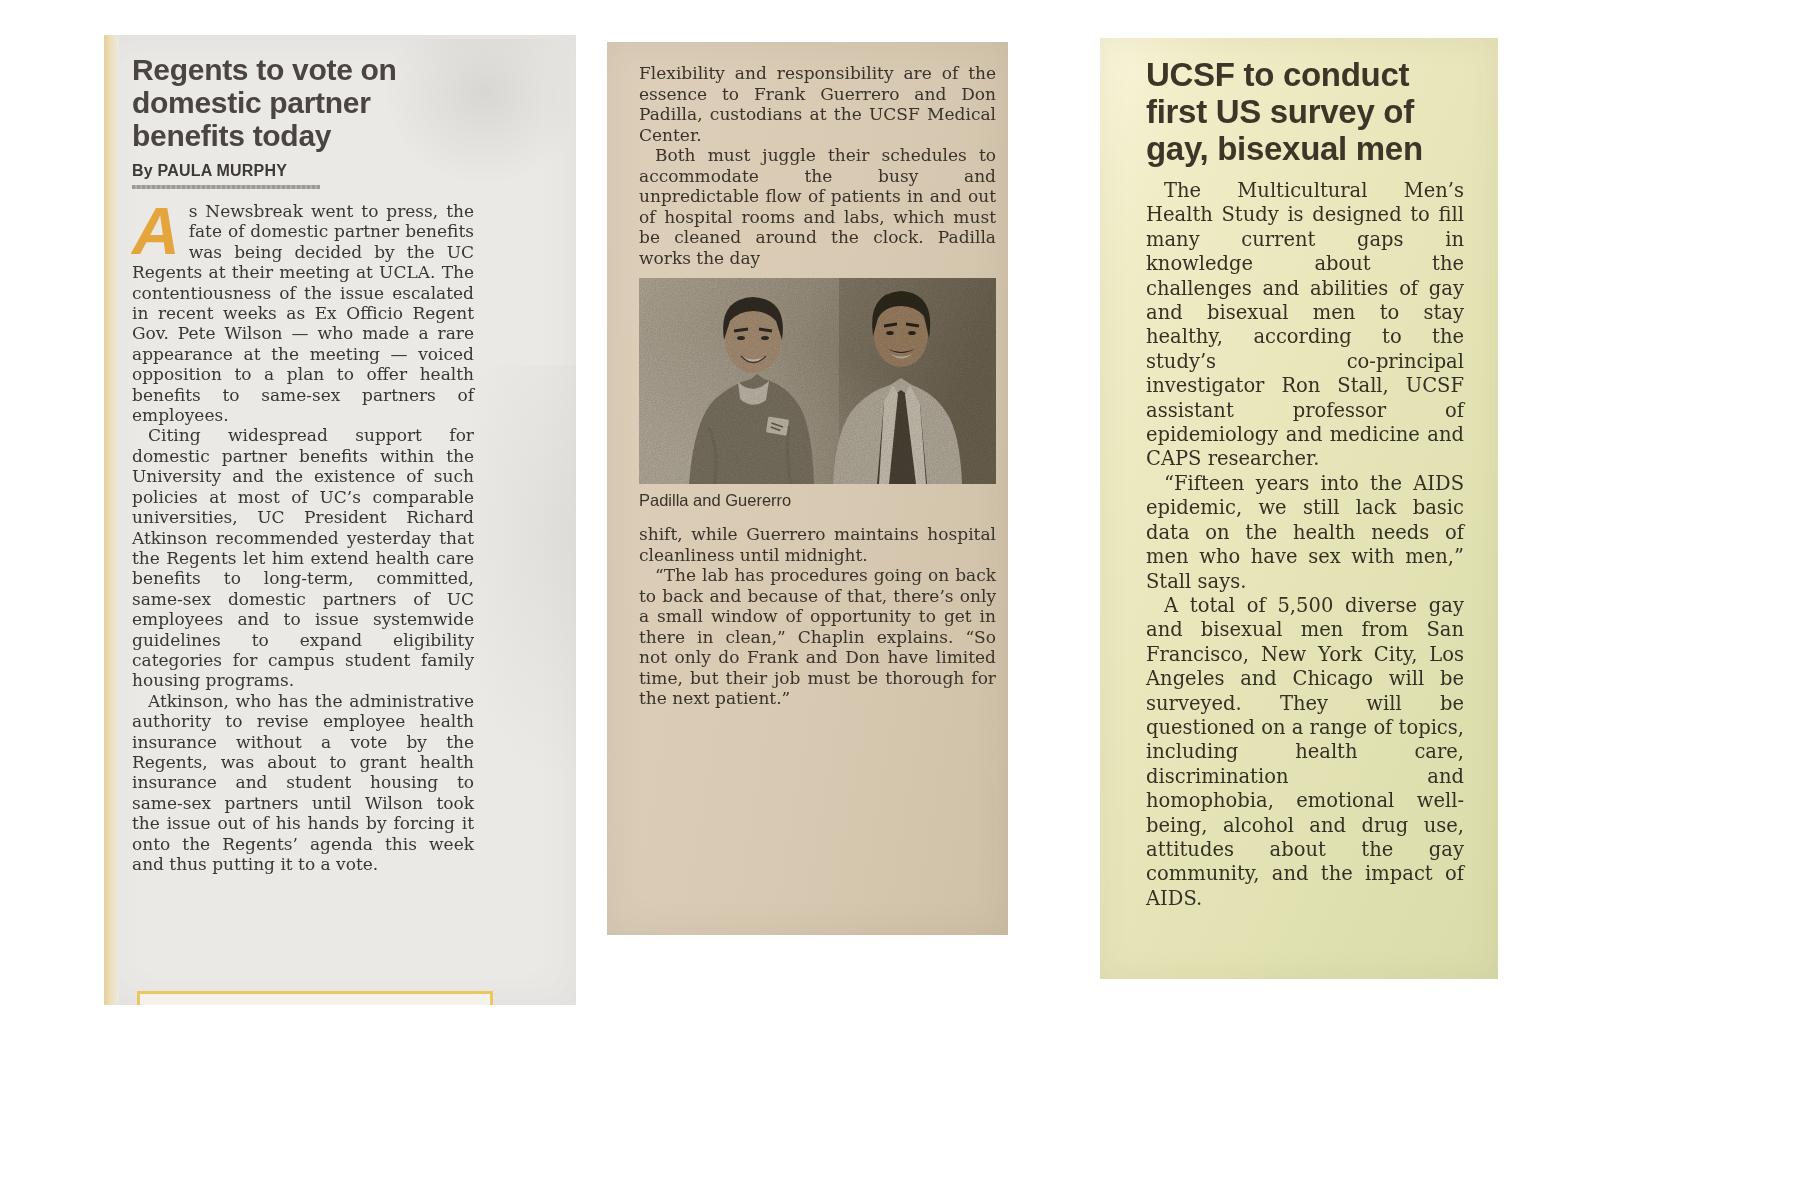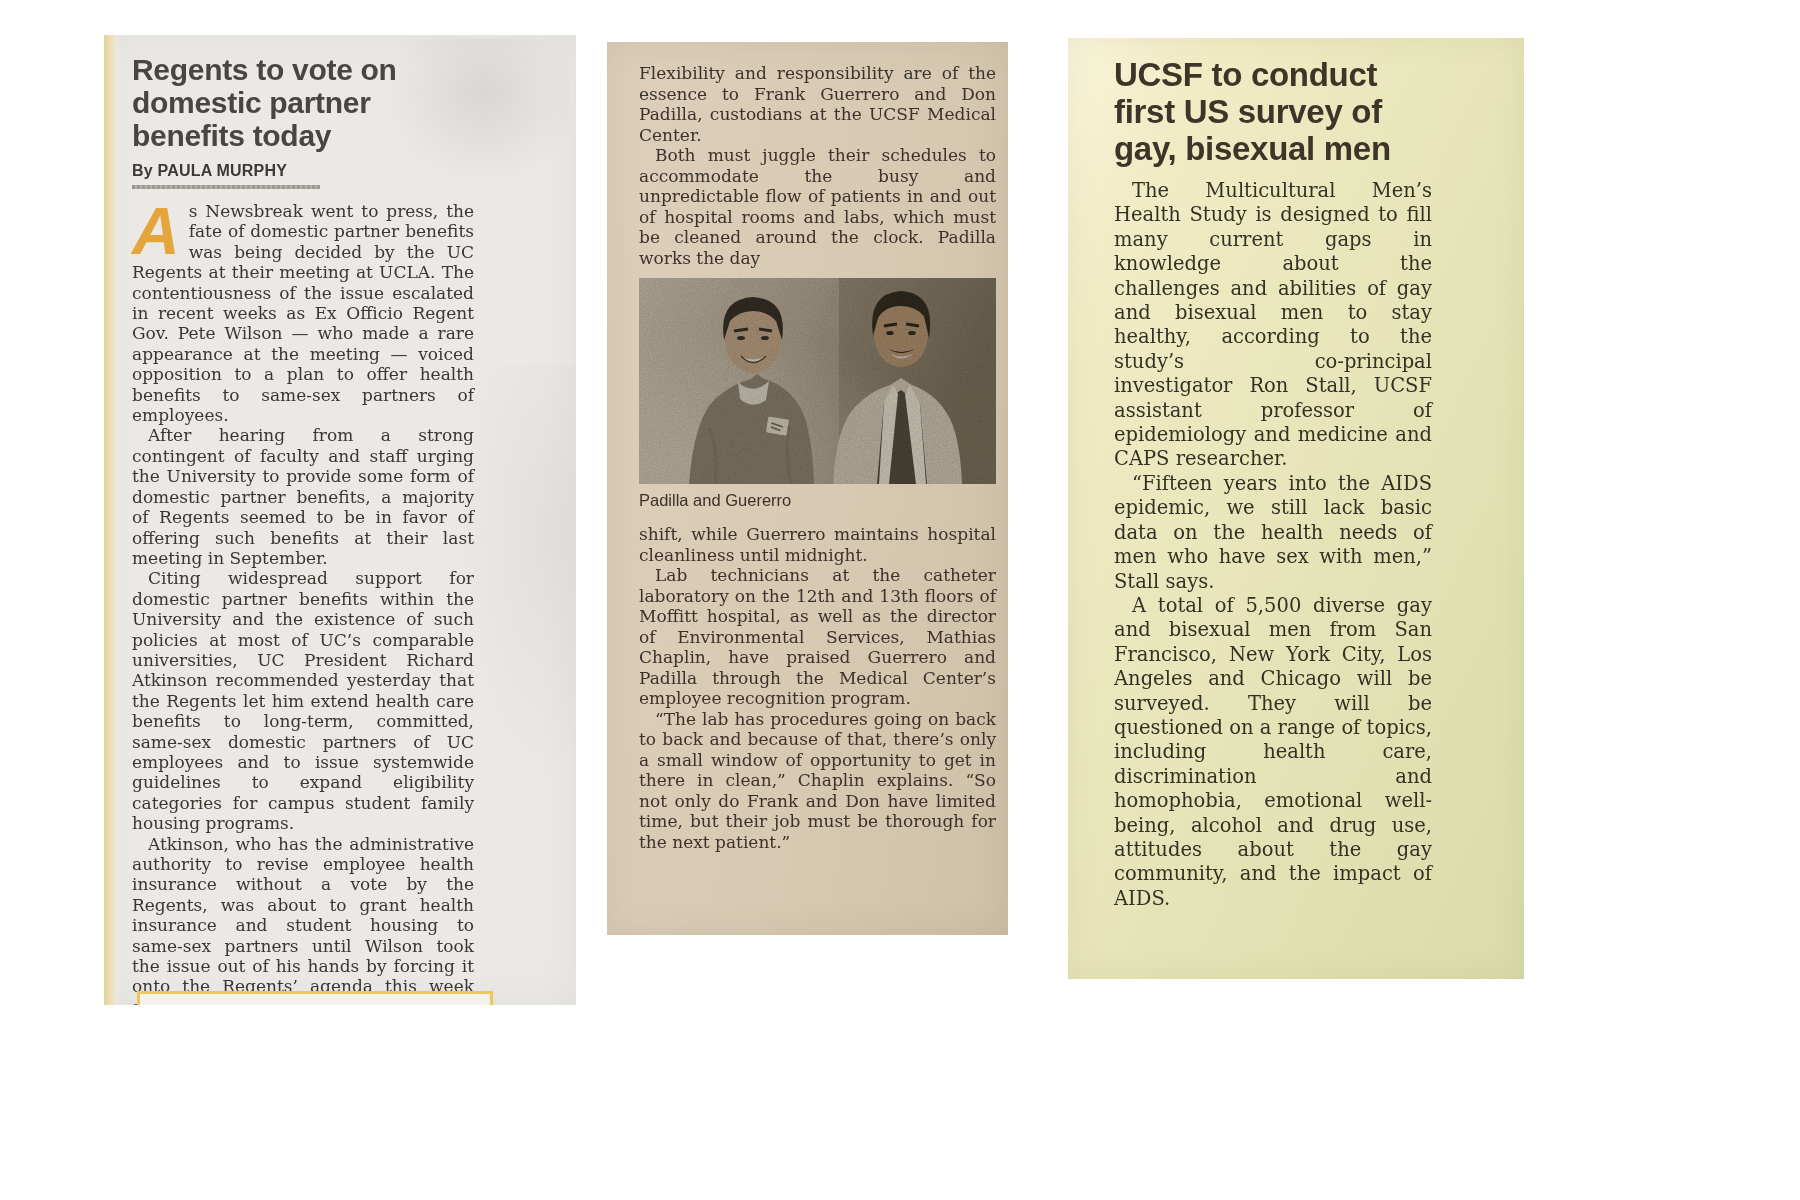--- a/index.html
+++ b/index.html
@@ -46,21 +46,21 @@
   .hl-mid { font-size:28px; line-height:31px; color:#3a332b; }
   .clip-mid .serif-body { font-size:17px; line-height:20.5px; color:#39332b; margin-top:9px; }
   .clip-mid .serif-body p { text-indent:16px; }
   .clip-mid .serif-body p.no-indent { text-indent:0; }
   .photo-frame { width:357px; height:206px; margin-top:10px; }
   .photo-frame svg { display:block; width:100%; height:100%; }
   .caption { font-size:16.5px; color:#38322a; margin-top:7px; }
   .after-photo { margin-top:14px !important; }
 
   
-  .clip-right { left:1068px; top:38px; width:456px; height:941px;
+  .clip-right { left:1100px; top:38px; width:398px; height:941px;
                 background:linear-gradient(115deg,#f9f5da 0%,#f0ecc6 16%,#e7e5b9 48%,#d9dcaa 100%);
                 box-shadow:inset 0 0 30px rgba(120,115,70,0.10); }
   .clip-right .inner { position:absolute; left:46px; top:18px; width:318px; }
   .hl-right { font-size:33px; line-height:37px; color:#3c3528; }
   .clip-right .serif-body { font-size:19.5px; line-height:24.4px; color:#353024; margin-top:12px; }
   .clip-right .serif-body p { text-indent:18px; }
   .clip-right .serif-body p.no-indent { text-indent:0; }
 </style>
 </head>
 <body>
@@ -70,21 +70,20 @@
   <div class="ghost ghost-a"></div>
   <div class="ghost ghost-b"></div>
   <div class="inner">
     <h1 class="hl hl-left">Regents to vote on
 domestic partner
 benefits today</h1>
     <div class="byline">By PAULA MURPHY</div>
     <div class="byline-rule"></div>
     <div class="serif-body">
       <p class="no-indent"><span class="dropcap">A</span><span>s Newsbreak went to press, the fate of domestic partner benefits was being decided by the UC Regents at their meeting at UCLA. The contentiousness of the issue escalated in recent weeks as Ex Officio Regent Gov. Pete Wilson — who made a rare appearance at the meeting — voiced opposition to a plan to offer health benefits to same-sex partners of employees.</span></p>
-      <p>After hearing from a strong contingent of faculty and staff urging the University to provide some form of domestic partner benefits, a majority of Regents seemed to be in favor of offering such benefits at their last meeting in September.</p>
       <p>Citing widespread support for domestic partner benefits within the University and the existence of such policies at most of UC’s comparable universities, UC President Richard Atkinson recommended yesterday that the Regents let him extend health care benefits to long-term, committed, same-sex domestic partners of UC employees and to issue systemwide guidelines to expand eligibility categories for campus student family housing programs.</p>
       <p>Atkinson, who has the administrative authority to revise employee health insurance without a vote by the Regents, was about to grant health insurance and student housing to same-sex partners until Wilson took the issue out of his hands by forcing it onto the Regents’ agenda this week and thus putting it to a vote.</p>
     </div>
 
   </div>
   <div class="highlight-box"></div>
 </article>
 
 <article class="clip clip-mid">
   <div class="inner">
@@ -141,21 +140,20 @@
           <path d="M249 71 Q262 79 276 71 Q262 77 249 71 Z" fill="#241f15"></path>
           <path d="M252 76 Q262 85 273 76 Q262 81 252 76 Z" fill="#ddd2c0"></path>
         </g>
         <rect width="357" height="206" fill="#8a7c64" opacity="0.10"></rect>
         <rect width="357" height="206" filter="url(#grain)" opacity="0.22"></rect>
       </svg>
     </div>
     <div class="caption">Padilla and Guererro</div>
     <div class="serif-body after-photo">
       <p class="no-indent">shift, while Guerrero maintains hospital cleanliness until midnight.</p>
-      <p>Lab technicians at the catheter laboratory on the 12th and 13th floors of Moffitt hospital, as well as the director of Environmental Services, Mathias Chaplin, have praised Guerrero and Padilla through the Medical Center’s employee recognition program.</p>
       <p>“The lab has procedures going on back to back and because of that, there’s only a small window of opportunity to get in there in clean,” Chaplin explains. “So not only do Frank and Don have limited time, but their job must be thorough for the next patient.”</p>
     </div>
   </div>
 </article>
 
 <article class="clip clip-right">
   <div class="inner">
     <h1 class="hl hl-right">UCSF to conduct
 first US survey of
 gay, bisexual men</h1>

